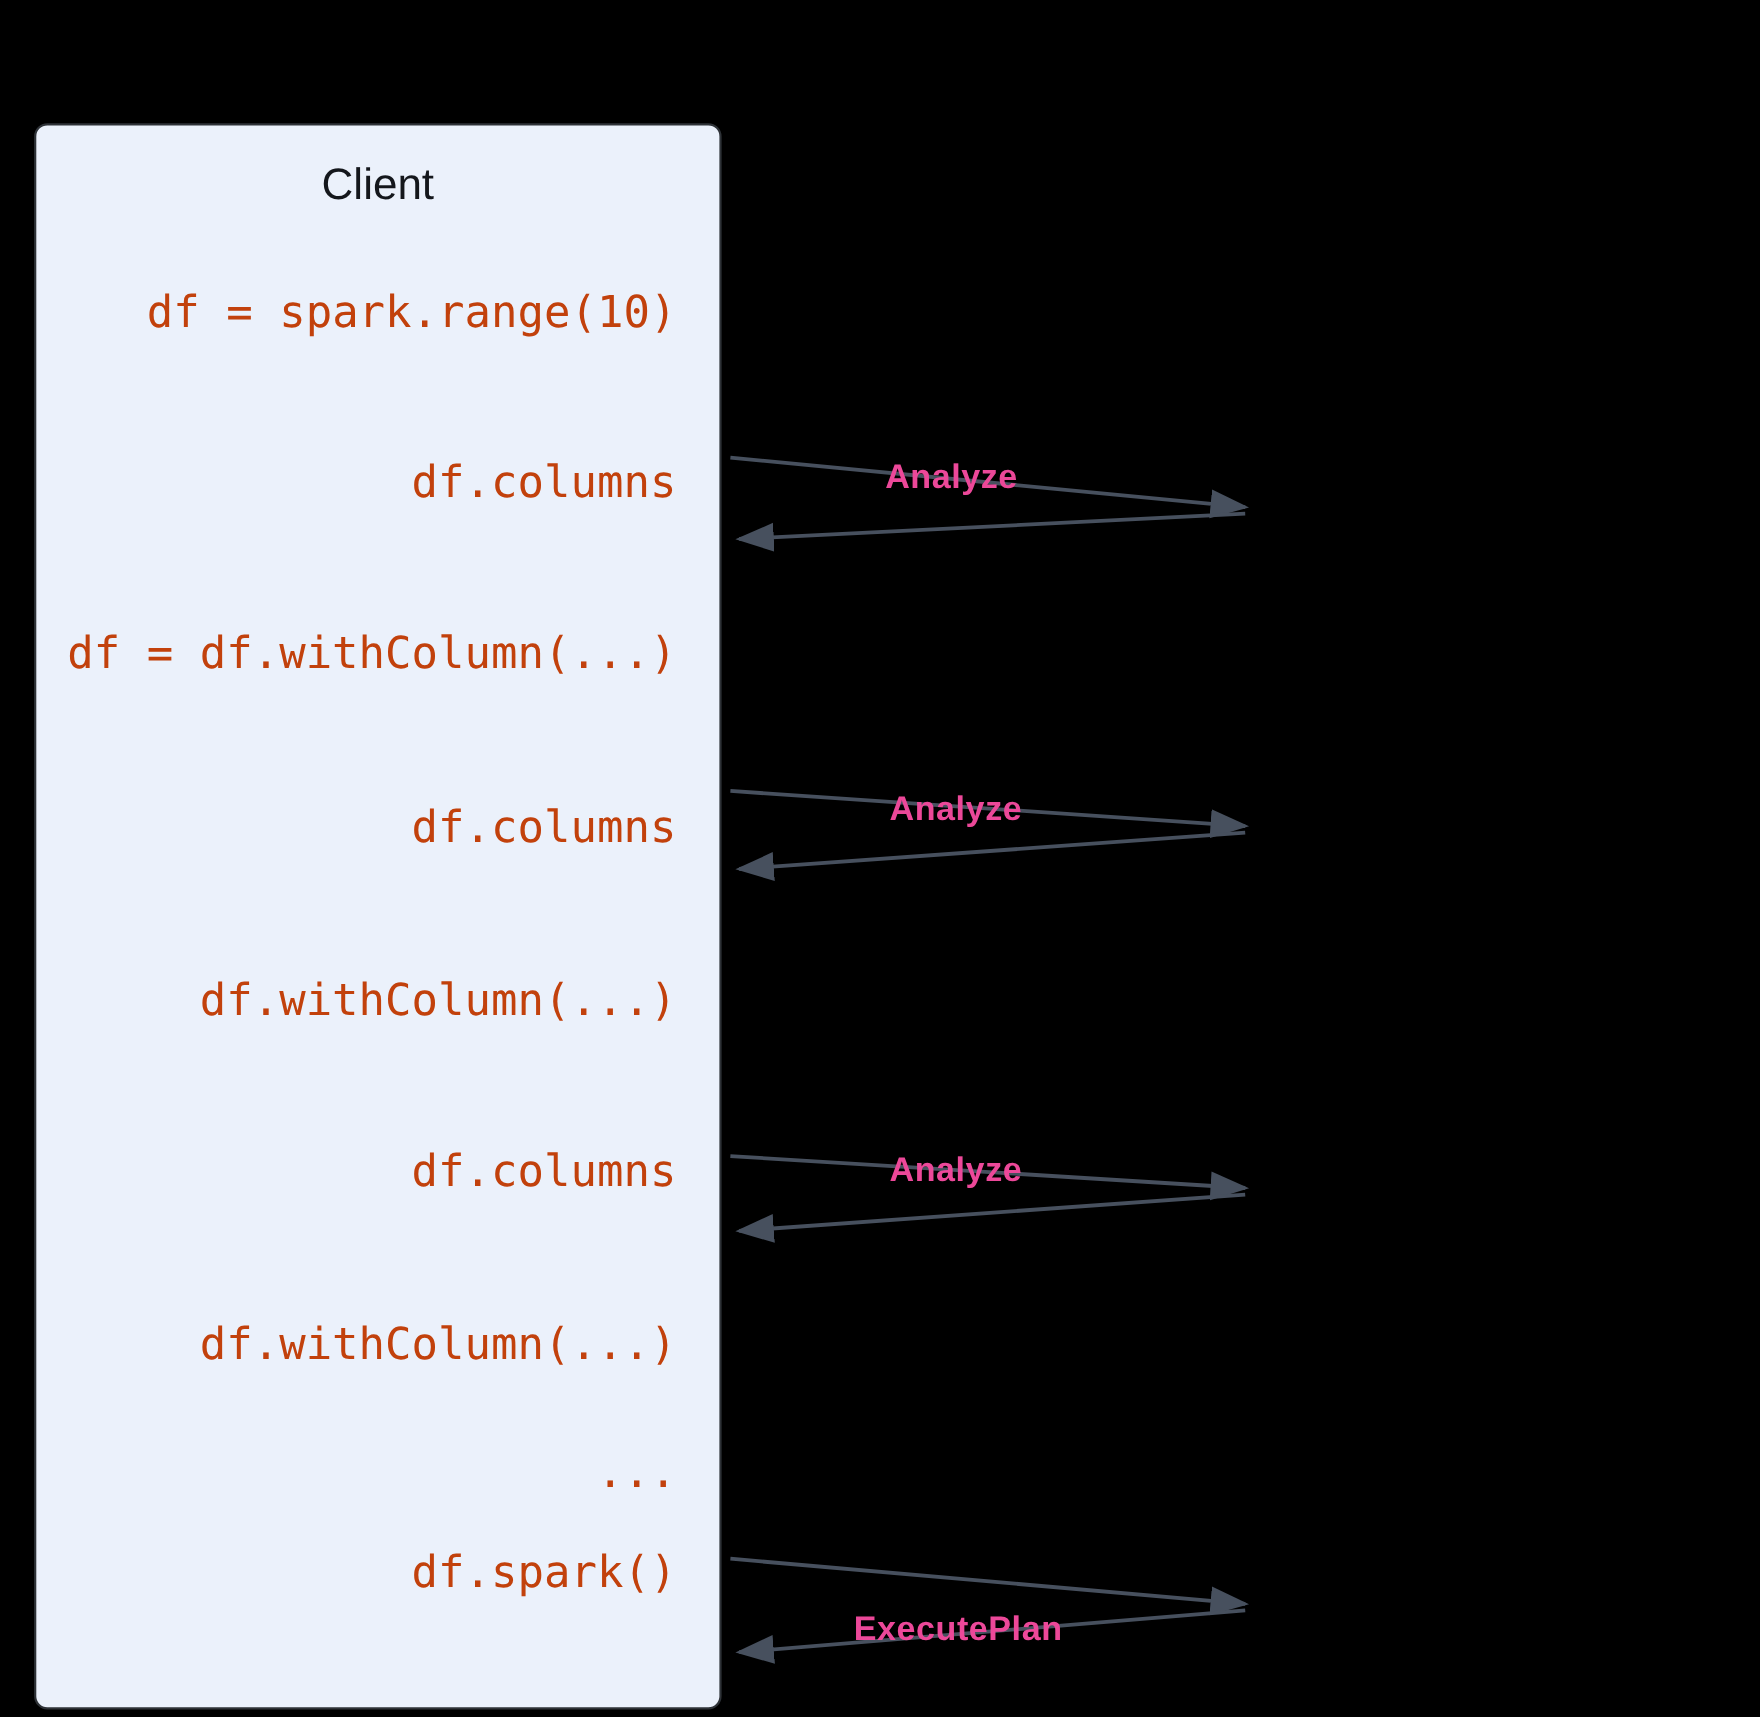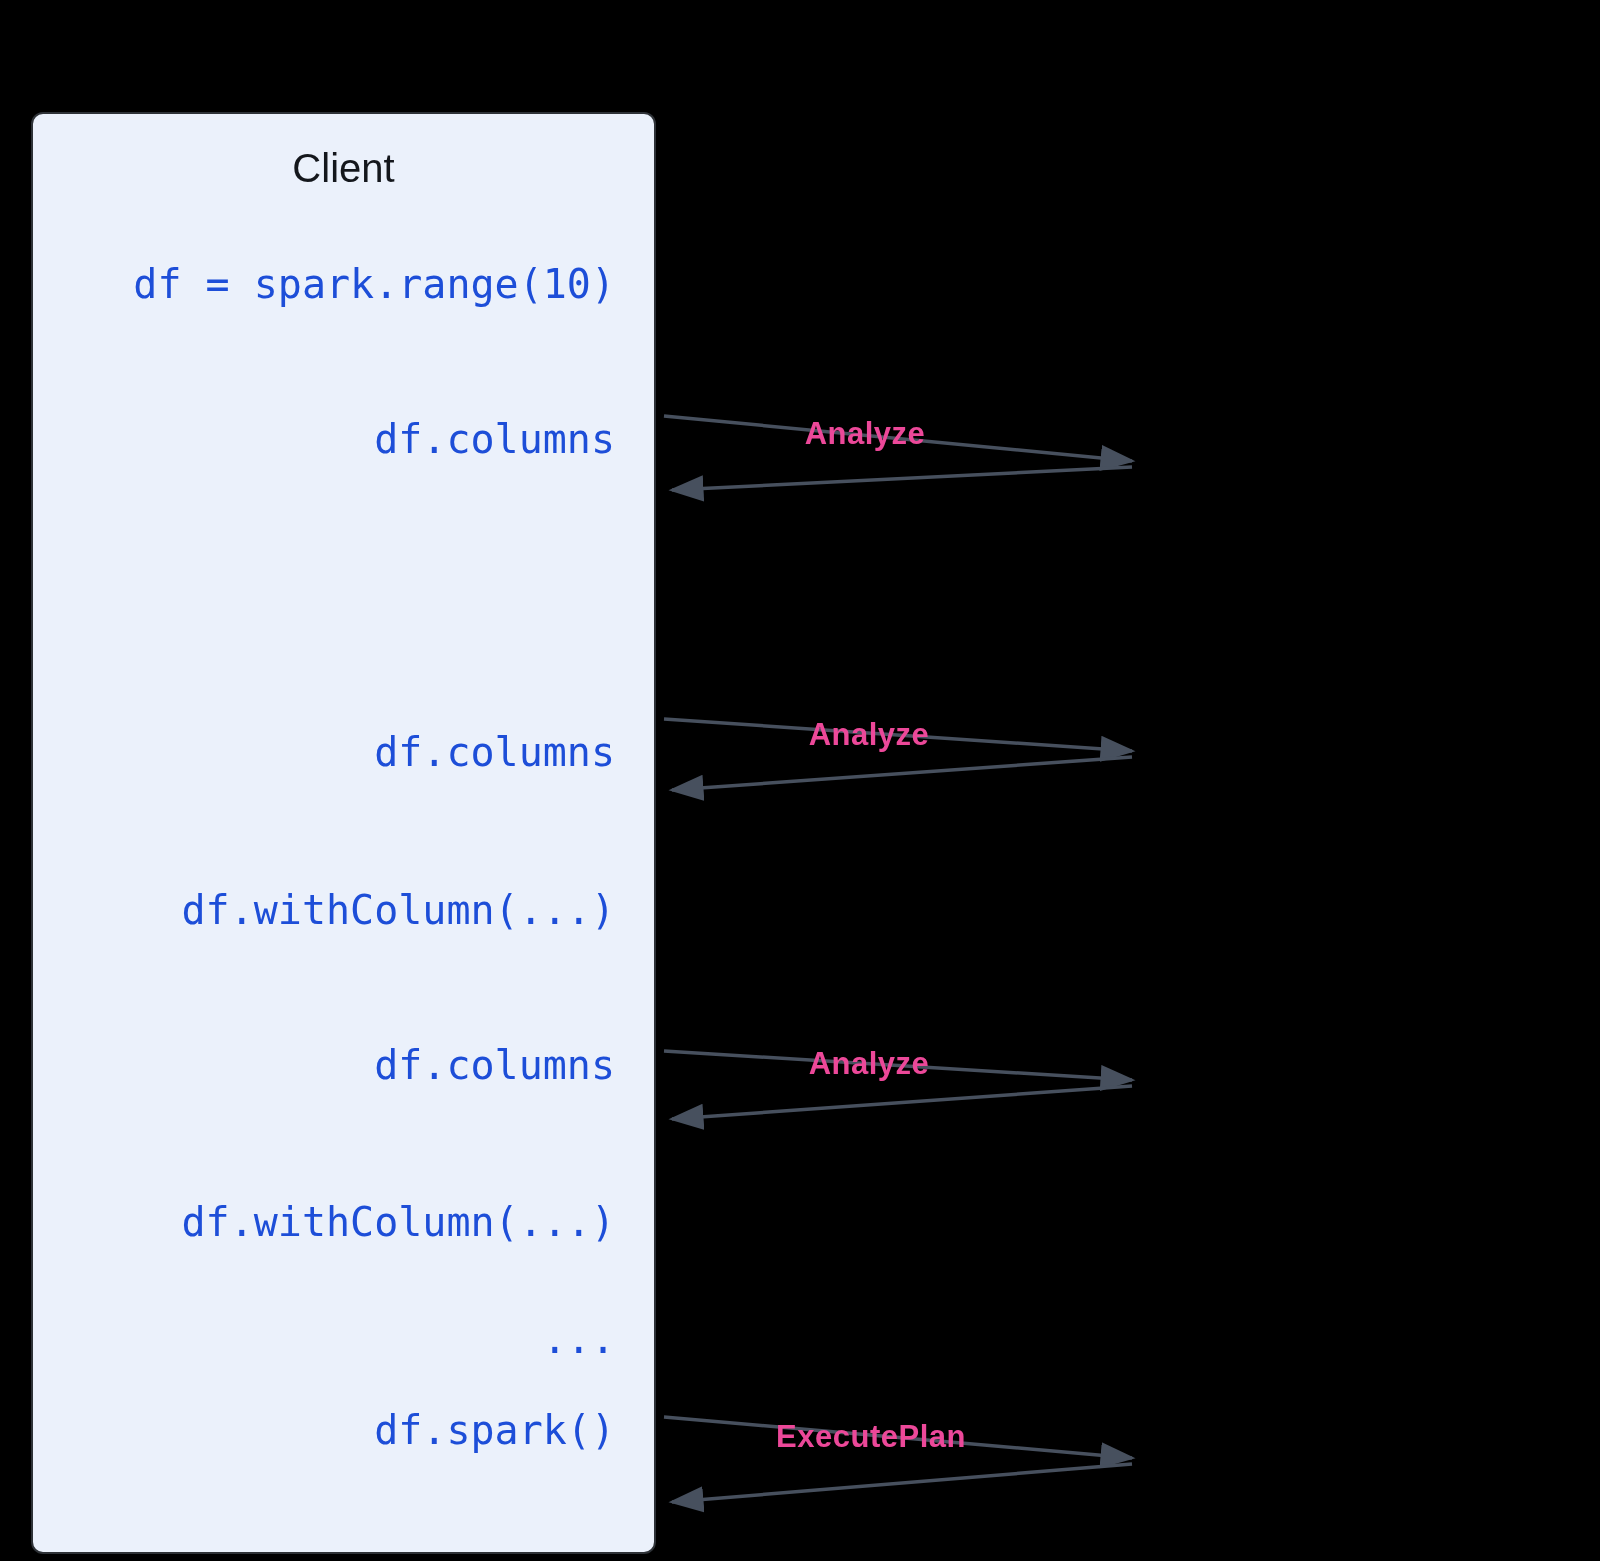--- a/index.html
+++ b/index.html
@@ -45,21 +45,21 @@
   }
   .panel-client .panel-title { top: 32px; }
   .panel-cluster .panel-title { top: 704px; }
   .code-line {
     position: absolute;
     right: 39px;
     font-family: "DejaVu Sans Mono", "Liberation Mono", monospace;
     font-size: 40px;
     line-height: 40px;
     white-space: pre;
-    color: #1d4ed8;
+    color: #c2410c;
   }
   .code-0 { top: 150px; }
   .code-1 { top: 305px; }
   .code-2 { top: 460px; }
   .code-3 { top: 618px; }
   .code-4 { top: 776px; }
   .code-5 { top: 931px; }
   .code-6 { top: 1088px; }
   .code-7 { top: 1205px; }
   .code-8 { top: 1296px; }
@@ -76,32 +76,33 @@
     transform: translate(-50%, -50%);
     font-size: 31px;
     font-weight: bold;
     color: #ec4899;
     white-space: nowrap;
     letter-spacing: 0.5px;
   }
   .msg-label-0 { left: 841px; top: 434px; }
   .msg-label-1 { left: 845px; top: 735px; }
   .msg-label-2 { left: 845px; top: 1064px; }
-  .msg-label-3 { left: 847px; top: 1437px; }
+  .msg-label-3 { left: 847px; top: 1481px; }
 </style>
 </head>
 <body>
 
 <div class="canvas">
 
   <div class="panel panel-client">
     <div class="panel-title"></div>
     <div class="panel-title">Client</div>
     <div class="code-line code-0">df = spark.range(10)</div>
     <div class="code-line code-1">df.columns</div>
+    <div class="code-line code-2">df = df.withColumn(...)</div>
     <div class="code-line code-3">df.columns</div>
     <div class="code-line code-4">df.withColumn(...)</div>
     <div class="code-line code-5">df.columns</div>
     <div class="code-line code-6">df.withColumn(...)</div>
     <div class="code-line code-7">...</div>
     <div class="code-line code-8">df.spark()</div>
   </div>
 
 
   <svg class="arrow-layer" width="1600" height="1561" viewBox="0 0 1600 1561">

